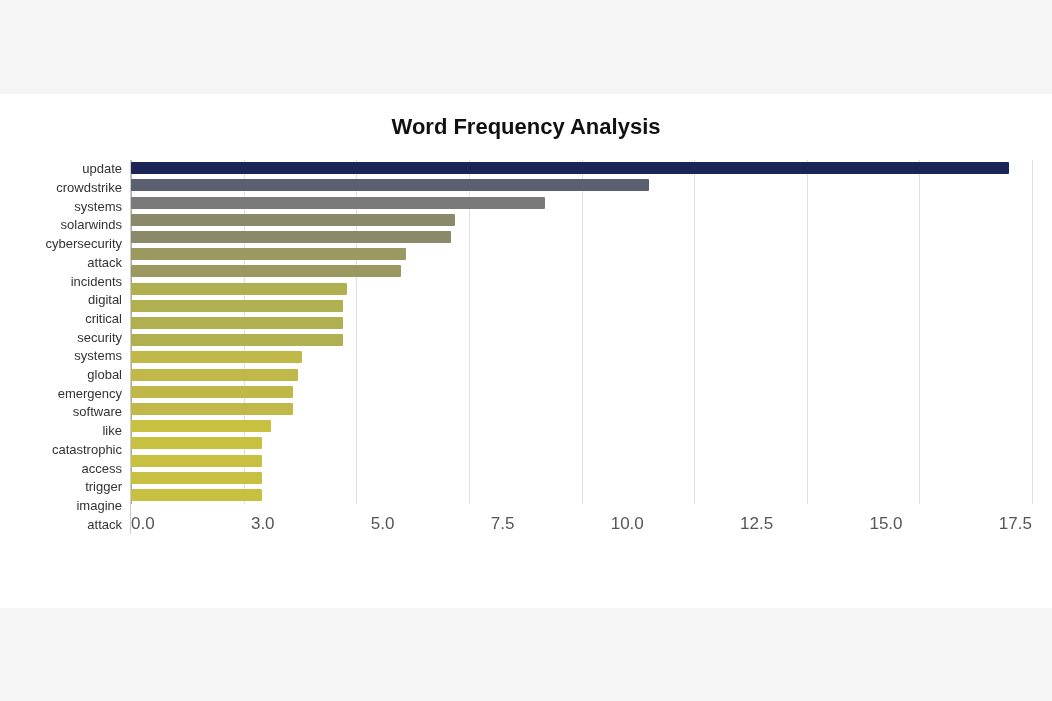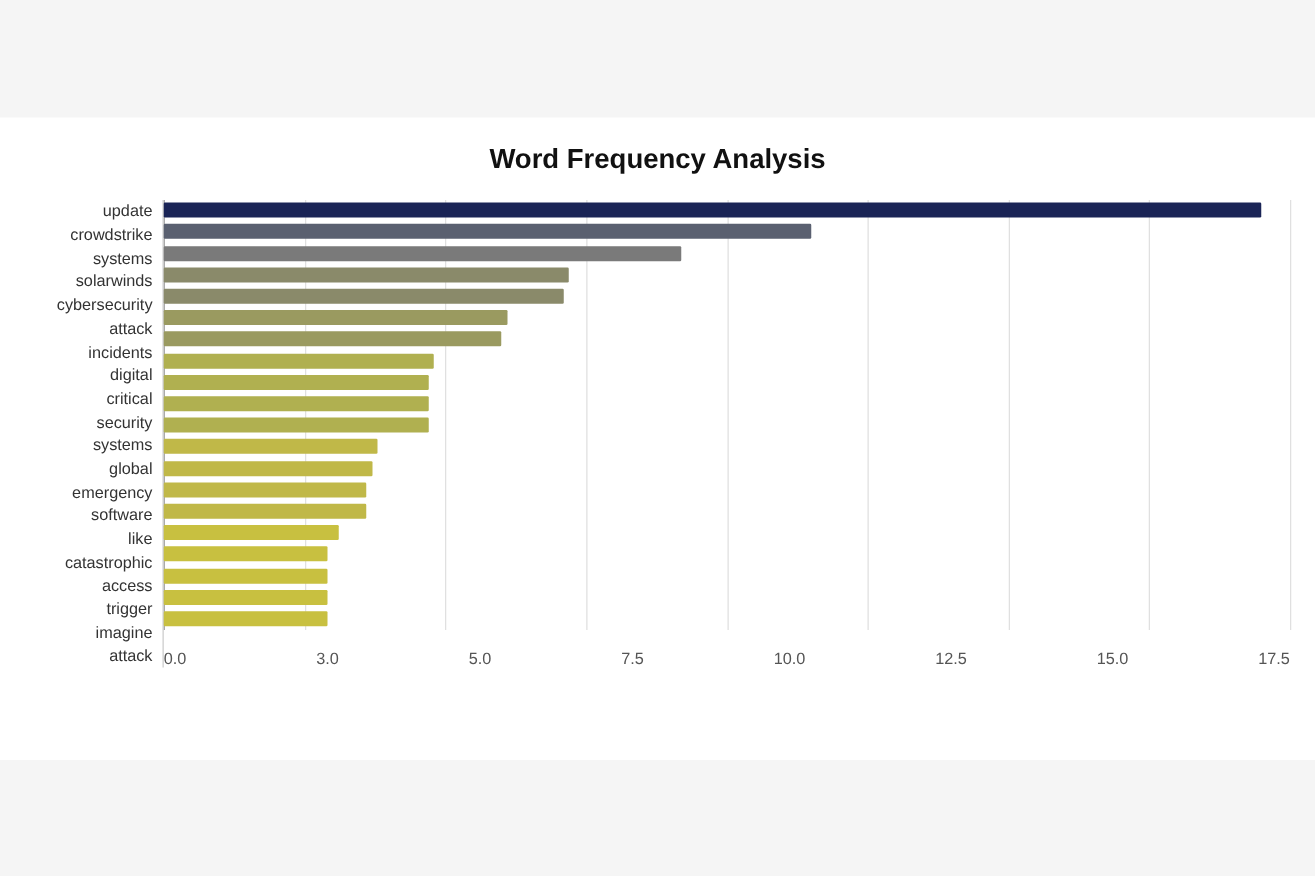--- a/index.html
+++ b/index.html
@@ -86,21 +86,21 @@
     }
     .x-axis-wrapper {
       position: absolute;
       bottom: 0;
       left: 0;
       right: 0;
     }
     .x-axis-labels {
       display: flex;
       justify-content: space-between;
-      font-size: 13px;
+      font-size: 17px;
       color: #555;
       margin-top: 4px;
     }
     .x-axis-title {
       text-align: center;
       font-size: 13px;
       color: #333;
       margin-top: 0px;
     }
   </style>

